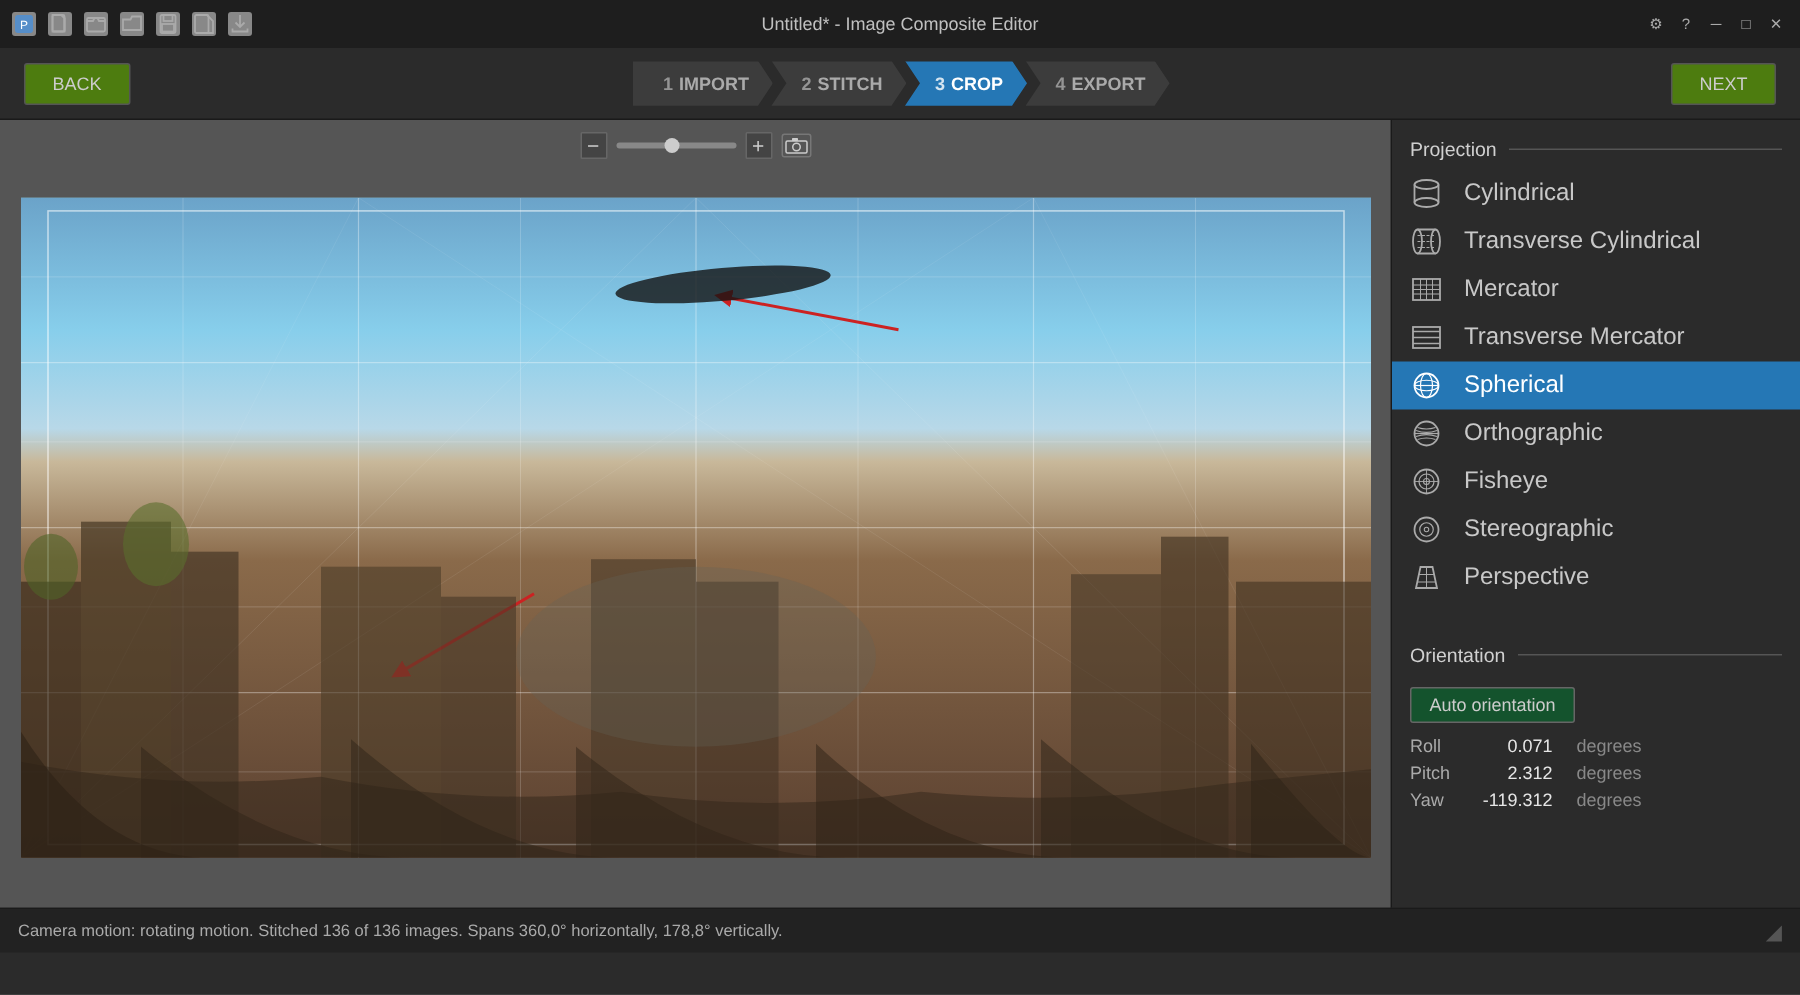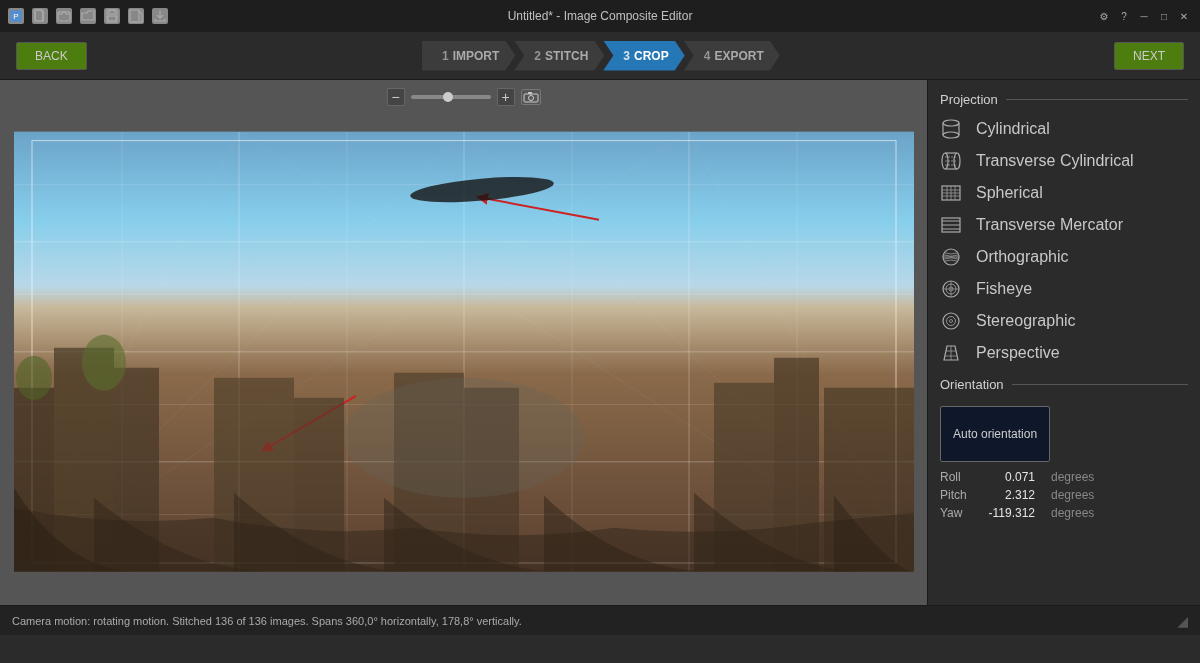--- a/index.html
+++ b/index.html
@@ -219,24 +219,24 @@
     .proj-icon {
       width: 22px; height: 22px;
       display: flex; align-items: center; justify-content: center;
       flex-shrink: 0;
     }
 
     .orientation-section {
       padding: 8px 12px;
     }
     .auto-orient-btn {
-      background: #0f172a;
+      background: #14532d;
       border: 1px solid #666;
       color: #ccc;
-      padding: 20px 12px;
+      padding: 4px 12px;
       font-size: 12px;
       cursor: pointer;
       border-radius: 2px;
       margin-bottom: 8px;
     }
     .orient-row {
       display: flex;
       align-items: center;
       margin-bottom: 4px;
       font-size: 12px;
@@ -508,35 +508,46 @@
           <svg width="22" height="22" viewBox="0 0 22 22">
             <rect x="2" y="4" width="18" height="14" fill="none" stroke="#aaa" stroke-width="1.2"></rect>
             <line x1="2" y1="8" x2="20" y2="8" stroke="#aaa" stroke-width="0.7"></line>
             <line x1="2" y1="11" x2="20" y2="11" stroke="#aaa" stroke-width="0.7"></line>
             <line x1="2" y1="14" x2="20" y2="14" stroke="#aaa" stroke-width="0.7"></line>
             <line x1="7" y1="4" x2="7" y2="18" stroke="#aaa" stroke-width="0.7"></line>
             <line x1="11" y1="4" x2="11" y2="18" stroke="#aaa" stroke-width="0.7"></line>
             <line x1="15" y1="4" x2="15" y2="18" stroke="#aaa" stroke-width="0.7"></line>
           </svg>
         </div>
-        <span>Spherical</span>
+        <span>Mercator</span>
       </div>
 
       <div class="proj-item">
         <div class="proj-icon">
           <svg width="22" height="22" viewBox="0 0 22 22">
             <rect x="2" y="4" width="18" height="14" fill="none" stroke="#aaa" stroke-width="1.2"></rect>
             <line x1="2" y1="7" x2="20" y2="7" stroke="#aaa" stroke-width="1"></line>
             <line x1="2" y1="11" x2="20" y2="11" stroke="#aaa" stroke-width="1"></line>
             <line x1="2" y1="15" x2="20" y2="15" stroke="#aaa" stroke-width="1"></line>
           </svg>
         </div>
         <span>Transverse Mercator</span>
       </div>
 
+      <div class="proj-item active">
+        <div class="proj-icon">
+          <svg width="22" height="22" viewBox="0 0 22 22">
+            <circle cx="11" cy="11" r="8" fill="none" stroke="white" stroke-width="1.2"></circle>
+            <ellipse cx="11" cy="11" rx="4" ry="8" fill="none" stroke="white" stroke-width="0.8"></ellipse>
+            <line x1="3" y1="11" x2="19" y2="11" stroke="white" stroke-width="0.8"></line>
+            <ellipse cx="11" cy="11" rx="8" ry="3.5" fill="none" stroke="white" stroke-width="0.8"></ellipse>
+          </svg>
+        </div>
+        <span>Spherical</span>
+      </div>
 
 
       <div class="proj-item">
         <div class="proj-icon">
           <svg width="22" height="22" viewBox="0 0 22 22">
             <circle cx="11" cy="11" r="8" fill="none" stroke="#aaa" stroke-width="1.2"></circle>
             <line x1="3" y1="11" x2="19" y2="11" stroke="#aaa" stroke-width="0.8"></line>
             <path d="M5 7 Q11 9 17 7" fill="none" stroke="#aaa" stroke-width="0.7"></path>
             <path d="M4 9 Q11 11.5 18 9" fill="none" stroke="#aaa" stroke-width="0.7"></path>
             <path d="M4 13 Q11 10.5 18 13" fill="none" stroke="#aaa" stroke-width="0.7"></path>
@@ -577,21 +588,21 @@
             <line x1="11" y1="4" x2="11" y2="18" stroke="#aaa" stroke-width="0.7"></line>
             <line x1="7" y1="4" x2="4" y2="18" stroke="#aaa" stroke-width="0"></line>
             <line x1="6" y1="9" x2="16" y2="9" stroke="#aaa" stroke-width="0.7"></line>
             <line x1="5" y1="14" x2="17" y2="14" stroke="#aaa" stroke-width="0.7"></line>
           </svg>
         </div>
         <span>Perspective</span>
       </div>
     </div>
 
-    <div class="panel-section-title" style="margin-top:4px;">
+    <div class="panel-section-title" style="margin-top:24px;">
       <span>Orientation</span>
     </div>
 
     <div class="orientation-section">
       <button class="auto-orient-btn">Auto orientation</button>
 
       <div class="orient-row">
         <span class="orient-label">Roll</span>
         <span class="orient-value">0.071</span>
         <span class="orient-unit">degrees</span>

